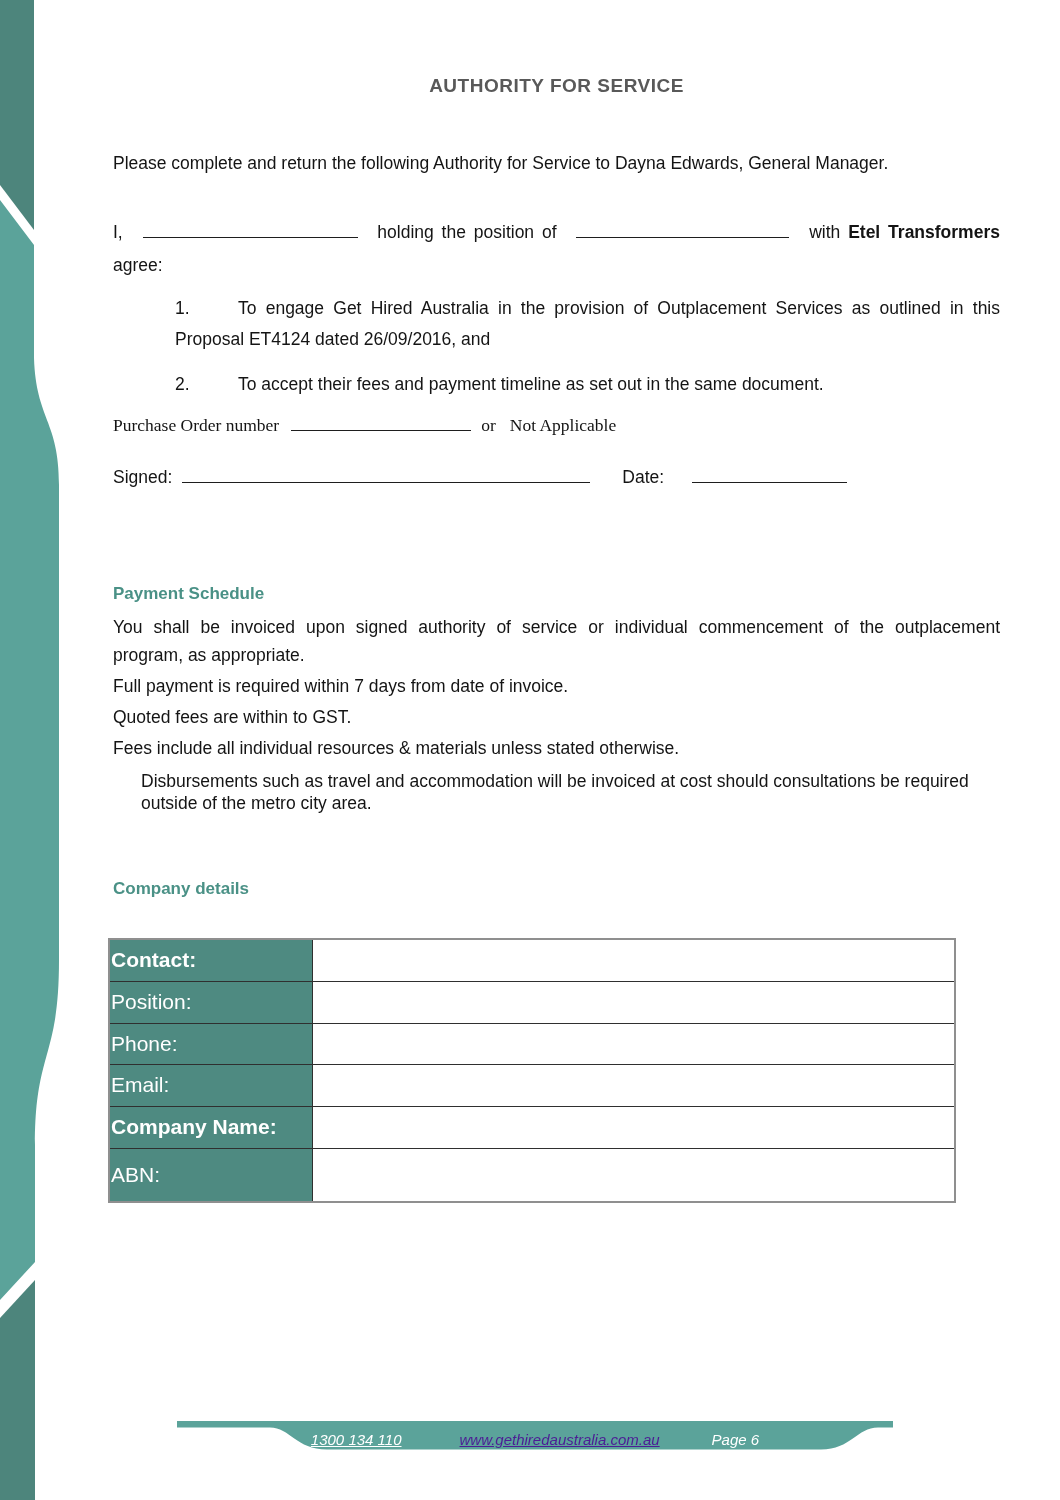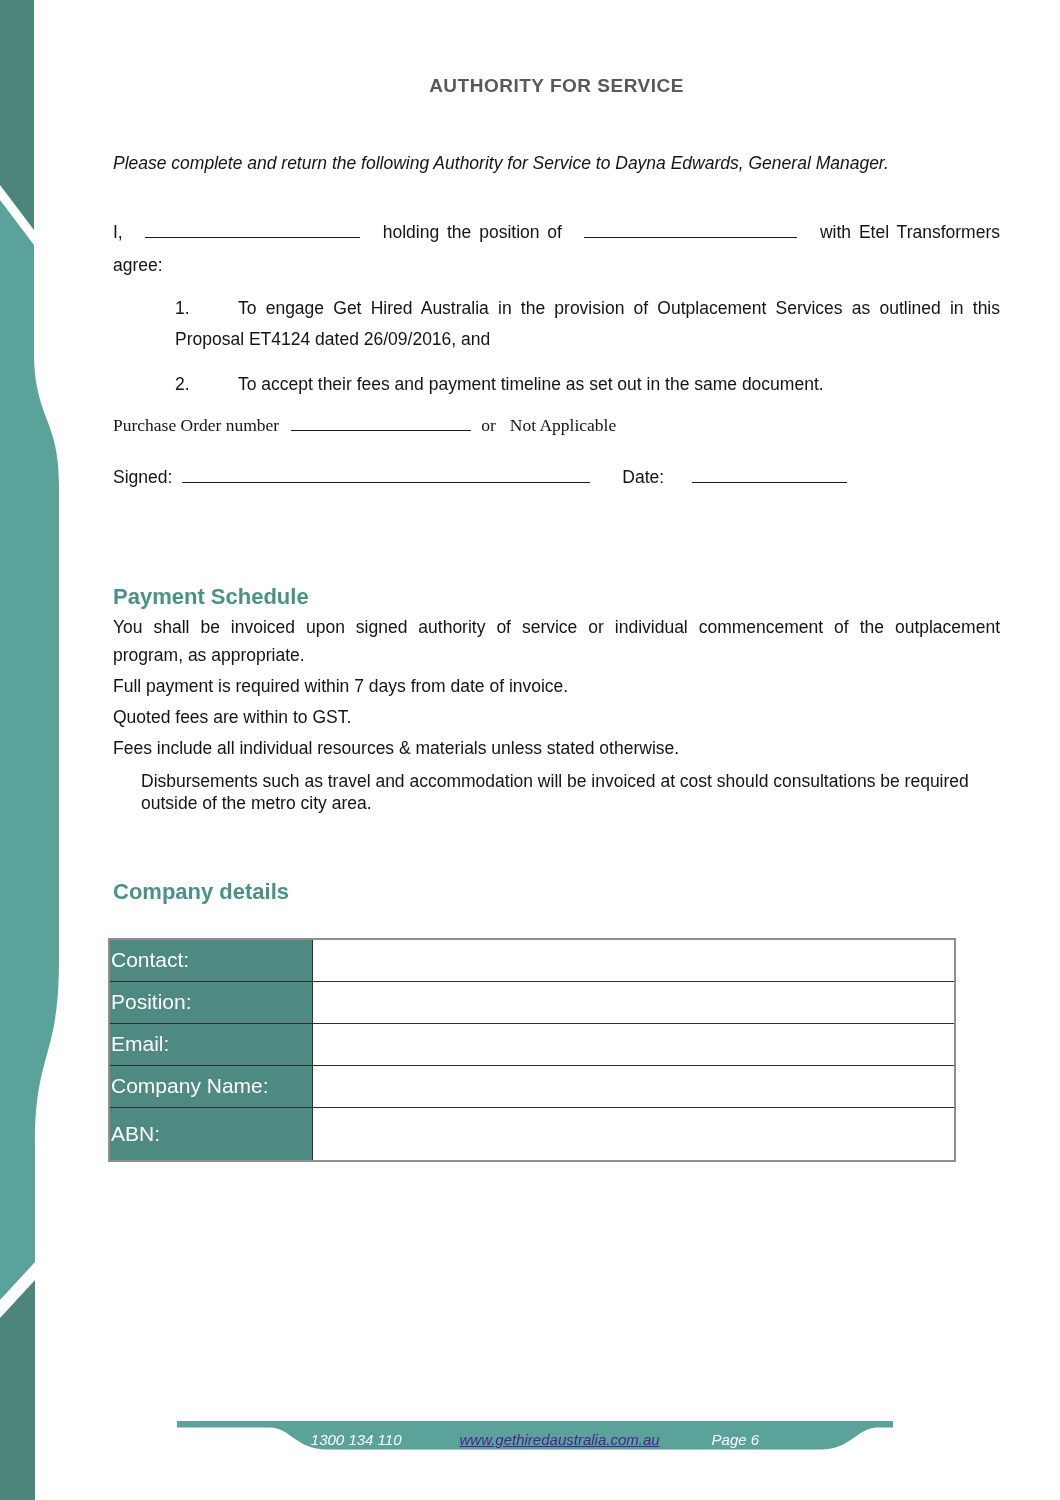--- a/index.html
+++ b/index.html
@@ -13,73 +13,73 @@
   
   .title{left:113px;top:75px;width:887px;text-align:center;font-size:19px;font-weight:bold;
          color:#595959;letter-spacing:.5px;}
 
   
   .line{left:113px;width:887px;line-height:26px;}
   .blank{display:inline-block;border-bottom:1.5px solid #1e1e1e;height:1.02em;vertical-align:baseline;}
 
   .agree-row{left:113px;top:219px;width:887px;display:flex;justify-content:space-between;
              align-items:baseline;word-spacing:3px;}
-  .bold{font-weight:normal;}
+  .bold{font-weight:bold;}
 
   .list-item{left:175px;width:825px;line-height:31px;}
   .num{display:inline-block;width:63px;}
 
   .po-row{left:113px;top:412px;width:887px;font-family:Liberation Serif, serif;}
   .po-row .blank{width:180px;margin:0 10px 0 12px;}
   .po-na{margin-left:14px;}
 
   .sign-row{left:113px;top:464px;width:887px;display:flex;align-items:baseline;}
   .sign-blank{width:408px;margin-left:10px;}
   .date-lbl{margin-left:32px;}
   .date-blank{width:155px;margin-left:28px;}
 
-  .teal-head{color:#4a9186;font-weight:bold;font-size:22px;}
+  .teal-head{color:#4a9186;font-weight:bold;font-size:17px;}
 
   .ps-body{left:113px;top:613px;width:887px;}
   .ps-body p{margin:0 0 4px 0;line-height:27px;}
   .p2l .l1{display:block;line-height:28px;}
   .p2l .l2{display:block;line-height:28px;}
   .p2l.just .l1{text-align:justify;text-align-last:justify;}
   .p2l.tight .l1,.p2l.tight .l2{line-height:22px;}
 
   
   .ctable{position:absolute;left:108px;top:938px;width:848px;border-collapse:collapse;
           border:2px solid #8f8f8f;}
   .ctable td{border:1px solid #2f2f2f;}
   .ctable td.lbl{background:#4e8a81;color:#ffffff;width:200px;font-size:21px;}
   .ctable td.val{background:#ffffff;}
   .r42{height:42px;} .r41{height:41px;} .r54{height:54px;}
 
   
   .footer-svg{position:absolute;left:177px;top:1421px;}
   .footer-text{position:absolute;left:177px;top:1426px;width:716px;height:26px;display:flex;
                justify-content:center;align-items:center;color:#fff;font-style:italic;font-size:15px;}
-  .footer-text .phone{margin-right:58px;}
+  .footer-text .phone{margin-right:58px;text-decoration:underline;}
   .footer-text .pageno{margin-left:52px;}
   .footer-text a{color:#4c1d95;text-decoration:underline;font-style:italic;}
 </style>
 </head>
 <body>
 
 <div class="page">
 
   <svg class="sidebar" viewBox="0 0 60 1500" aria-hidden="true">
     <path d="M0,0 H34 V230 L0,185 Z" fill="#4d857c"></path>
     <path d="M0,200 L34,245 V358 C36,420 59,420 59,485 V960 C59,1060 35,1050 35,1145 V1262 L0,1300 Z" fill="#5ba39a"></path>
     <path d="M0,1318 L35,1280 V1500 H0 Z" fill="#4d857c"></path>
   </svg>
 
   <div class="abs title">AUTHORITY FOR SERVICE</div>
 
-  <div class="abs line" style="top:150px;font-style:italic;">Please complete and return the following Authority for Service to Dayna Edwards, General Manager.</div>
+  <div class="abs line" style="top:150px;">Please complete and return the following Authority for Service to Dayna Edwards, General Manager.</div>
 
   <div class="abs agree-row">
     <span>I,</span>
     <span class="blank" style="width:215px;"></span>
     <span>holding the position of</span>
     <span class="blank" style="width:213px;"></span>
     <span>
       <span>with</span>
       <span class="bold">Etel Transformers</span>
     </span>
@@ -127,20 +127,24 @@
   <table class="ctable">
     <tbody>
         <tr class="r42">
       <td class="lbl bold">Contact:</td>
       <td class="val"></td>
     </tr>
     <tr class="r42">
       <td class="lbl">Position:</td>
       <td class="val"></td>
     </tr>
+    <tr class="r41">
+      <td class="lbl">Phone:</td>
+      <td class="val"></td>
+    </tr>
     <tr class="r42">
       <td class="lbl">Email:</td>
       <td class="val"></td>
     </tr>
     <tr class="r42">
       <td class="lbl bold">Company Name:</td>
       <td class="val"></td>
     </tr>
     <tr class="r54">
       <td class="lbl">ABN:</td>

